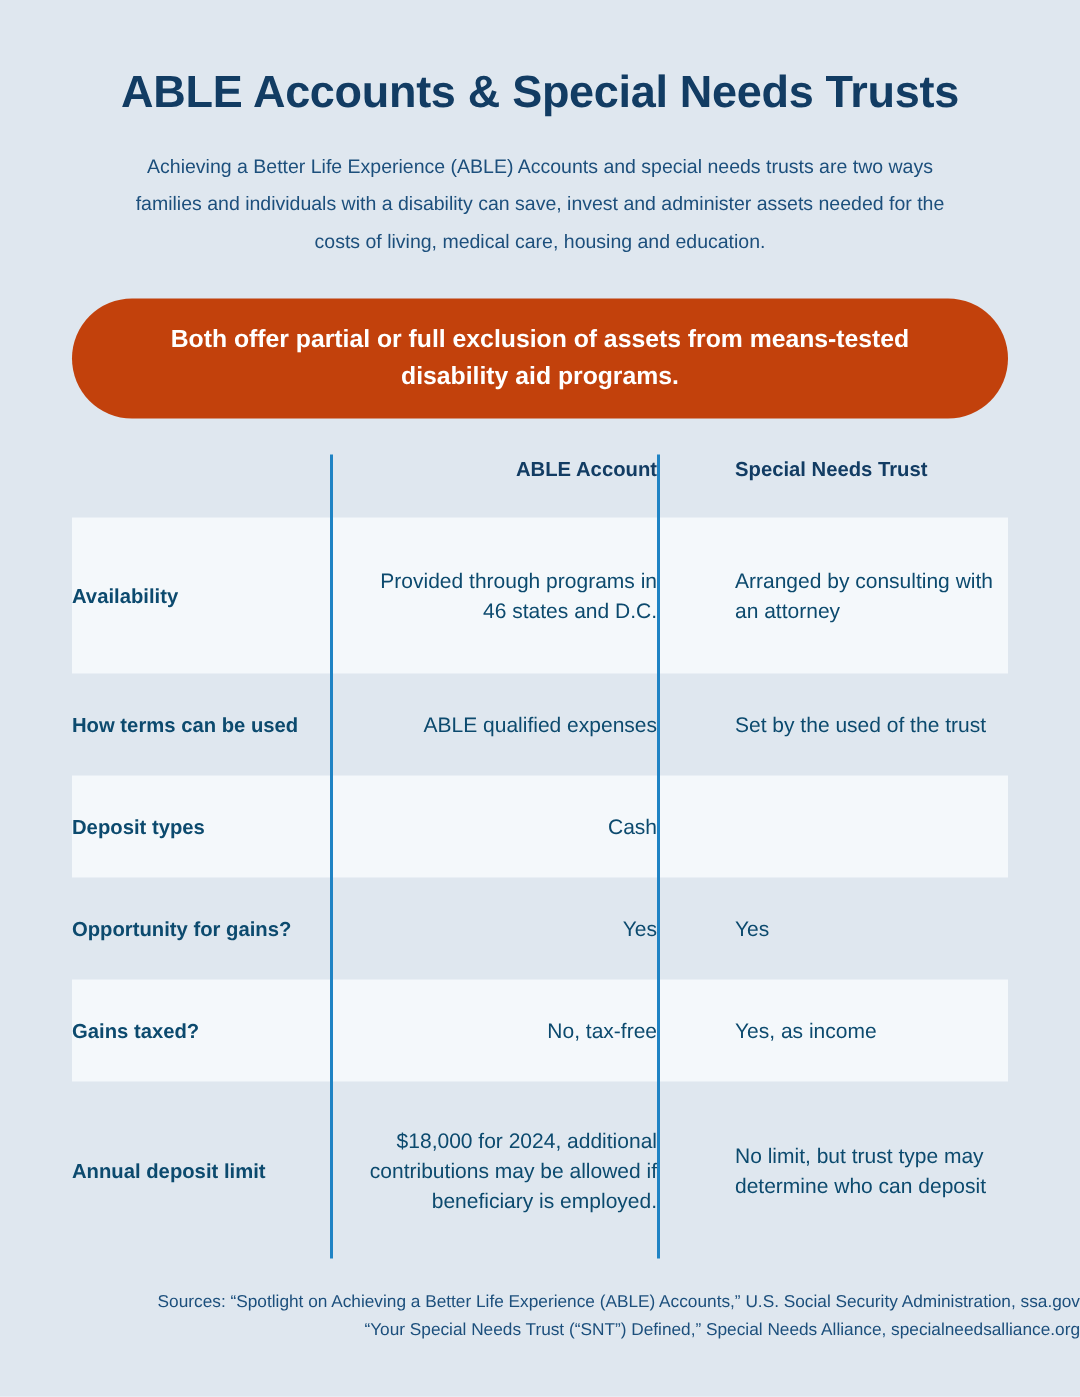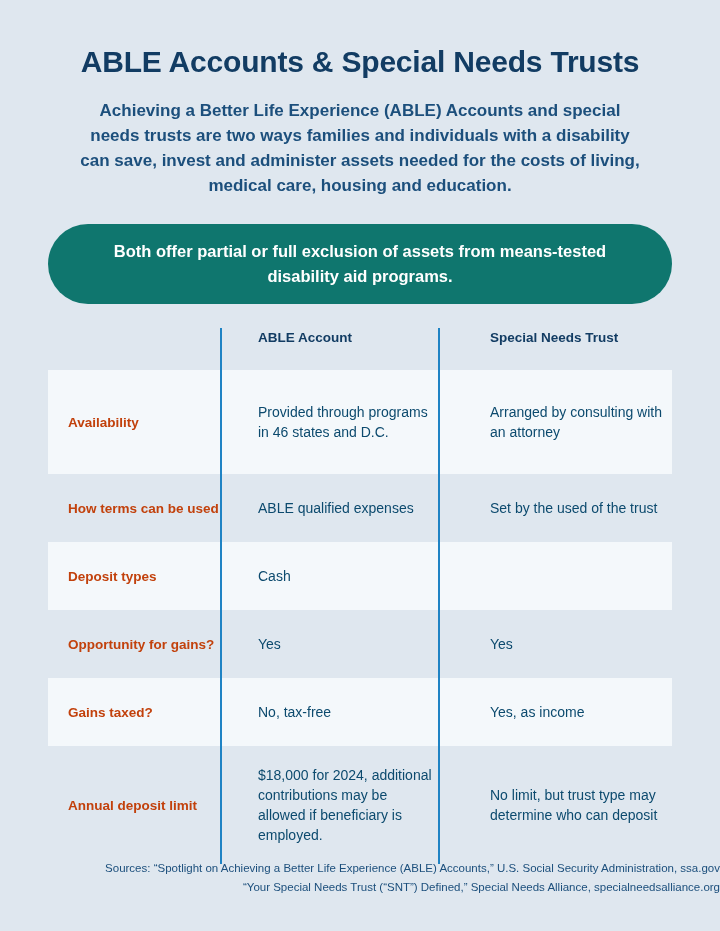--- a/index.html
+++ b/index.html
@@ -27,32 +27,32 @@
     font-size: 30px;
     line-height: 36px;
     font-weight: bold;
     color: #123c63;
     text-align: center;
     letter-spacing: -0.2px;
   }
   .subtitle {
     margin: 18px auto 0 auto;
     width: 560px;
-    font-size: 17px;
+    font-size: 13px;
     line-height: 25px;
-    font-weight: bold;
+    font-weight: normal;
     color: #1c4f7c;
     text-align: center;
   }
   .pill {
     margin: 26px auto 0 auto;
     width: 624px;
     height: 80px;
     border-radius: 40px;
-    background: #0f766e;
+    background: #c2410c;
     color: #ffffff;
     display: flex;
     align-items: center;
     justify-content: center;
     text-align: center;
     font-size: 16.5px;
     line-height: 25px;
     font-weight: bold;
   }
   .pill span {
@@ -81,38 +81,37 @@
     height: 42px;
     align-items: flex-start;
   }
   .head-cell {
     font-size: 13.5px;
     font-weight: bold;
     color: #123c63;
     padding-top: 2px;
   }
   .c1 { width: 172px; flex: 0 0 172px; }
-  .c2 { width: 218px; flex: 0 0 218px; padding-left: 38px; box-sizing: border-box; }
+  .c2 { width: 218px; flex: 0 0 218px; padding-left: 24px; box-sizing: border-box; text-align: right; }
   .c3 { width: 234px; flex: 0 0 234px; padding-left: 52px; box-sizing: border-box; }
 
   .row {
     display: flex;
     align-items: center;
     min-height: 68px;
     box-sizing: border-box;
   }
   .row.alt {
     background: #f4f8fb;
   }
   .row .label {
     font-size: 13.5px;
     line-height: 19px;
     font-weight: bold;
-    color: #c2410c;
-    padding-left: 20px;
+    color: #0c4a6e;
     box-sizing: border-box;
   }
   .row .val {
     font-size: 14px;
     line-height: 20px;
     color: #0c4a6e;
   }
   .row.tall { min-height: 104px; }
   .row.extra { min-height: 118px; }
 

